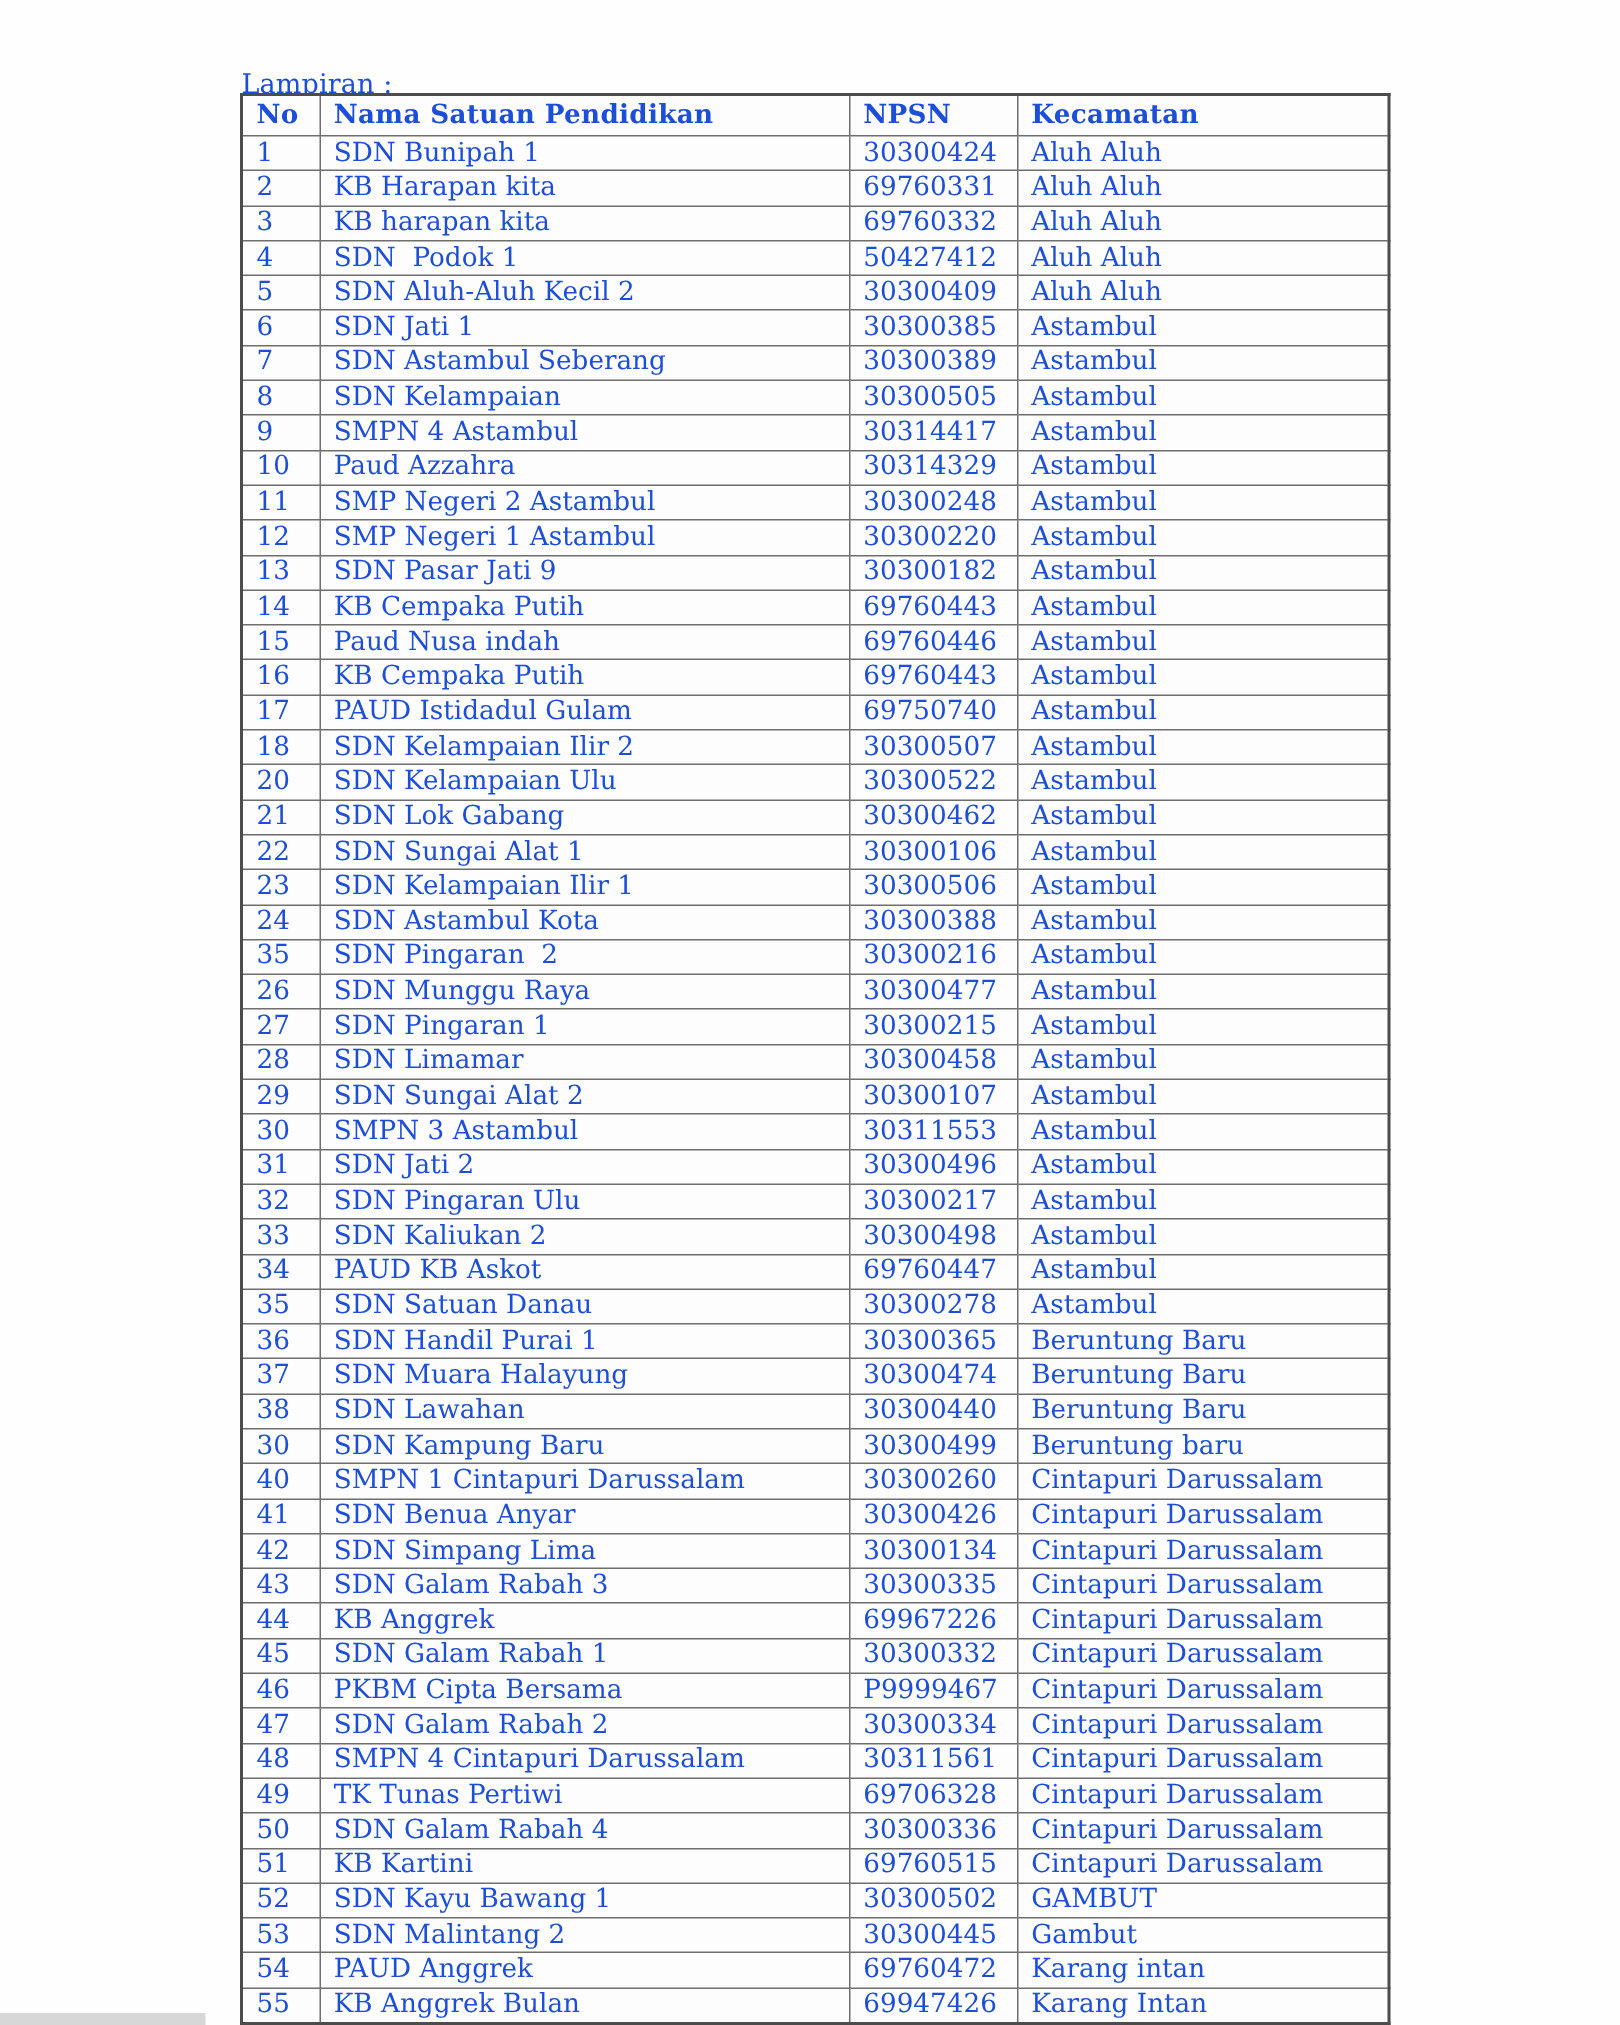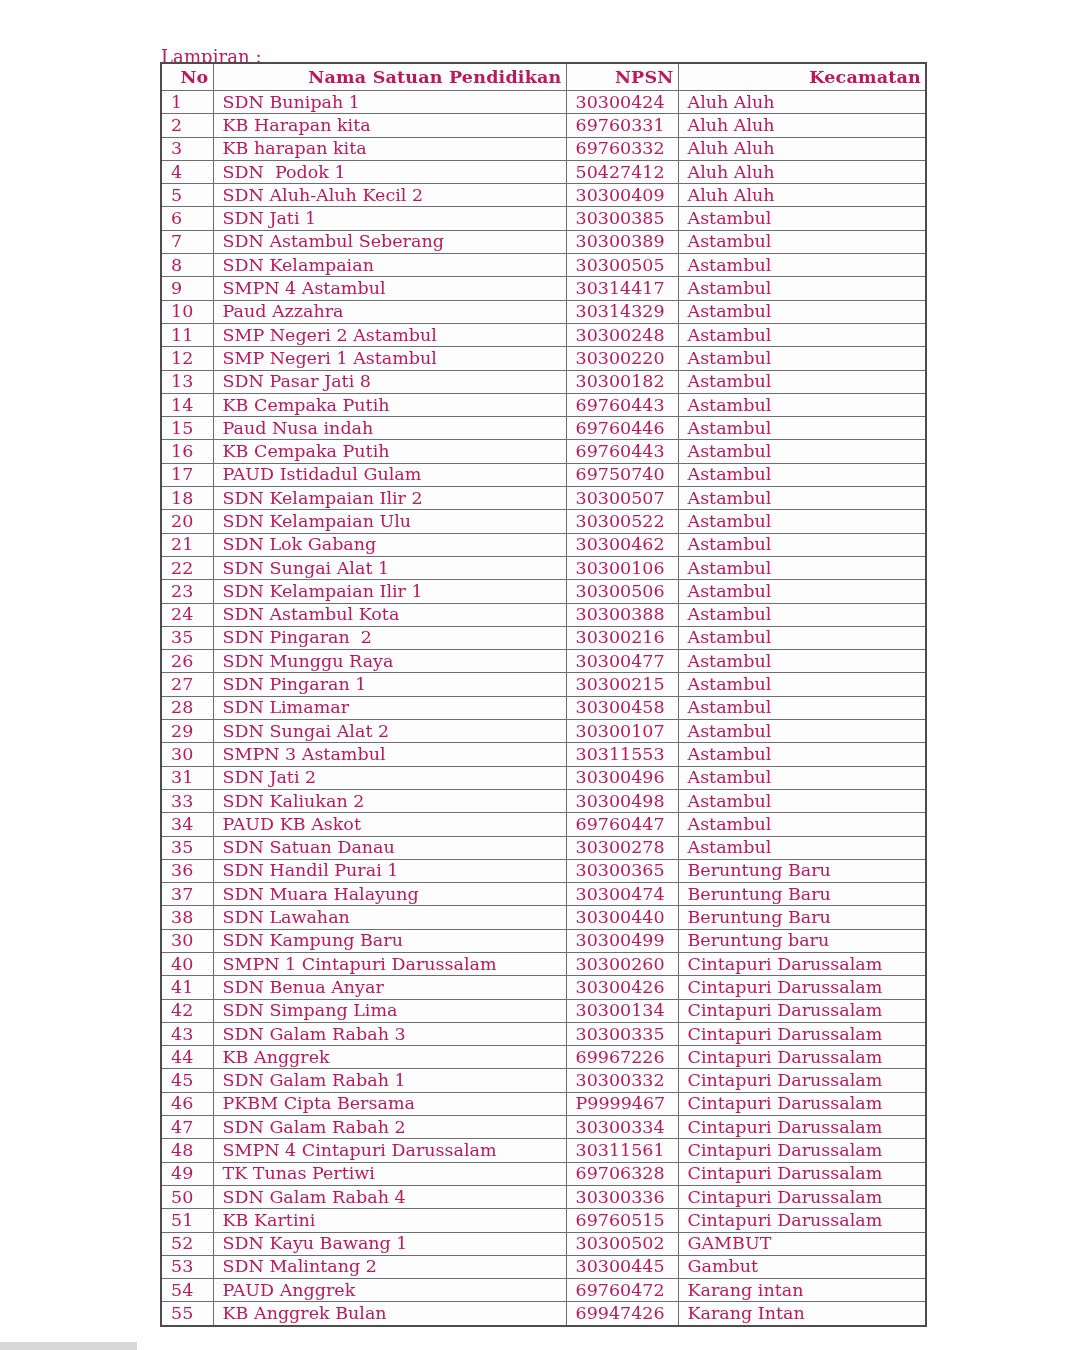--- a/index.html
+++ b/index.html
@@ -6,21 +6,21 @@
     margin: 0;
     padding: 0;
     background: #ffffff;
   }
   .page {
     position: relative;
     width: 1080px;
     height: 1350px;
     background: #fefefe;
     font-family: "DejaVu Serif", "Liberation Serif", serif;
-    color: #be185d;
+    color: #1d4ed8;
     overflow: hidden;
   }
   .doc-header {
     position: absolute;
     left: 161px;
     top: 1px;
     font-size: 18px;
     line-height: 22.5px;
     letter-spacing: 0.1px;
     white-space: pre;
@@ -39,21 +39,21 @@
   table.schools td {
     border: 1.4px solid #6e6e6e;
     font-size: 17.5px;
     overflow: hidden;
     white-space: pre;
     vertical-align: middle;
     padding: 0 4px 1px 9px;
   }
   table.schools th {
     font-weight: bold;
-    text-align: right;
+    text-align: left;
     height: 24px;
     padding-top: 1px;
     letter-spacing: 0.2px;
   }
   table.schools td {
     height: 21.3px;
     font-weight: normal;
   }
   col.c-no   { width: 52px; }
   col.c-name { width: 353px; }
@@ -163,21 +163,21 @@
           <td class="cell-kec">Astambul</td>
         </tr>
         <tr>
           <td class="cell-no">12</td>
           <td class="cell-name">SMP Negeri 1 Astambul</td>
           <td class="cell-npsn">30300220</td>
           <td class="cell-kec">Astambul</td>
         </tr>
         <tr>
           <td class="cell-no">13</td>
-          <td class="cell-name">SDN Pasar Jati 8</td>
+          <td class="cell-name">SDN Pasar Jati 9</td>
           <td class="cell-npsn">30300182</td>
           <td class="cell-kec">Astambul</td>
         </tr>
         <tr>
           <td class="cell-no">14</td>
           <td class="cell-name">KB Cempaka Putih</td>
           <td class="cell-npsn">69760443</td>
           <td class="cell-kec">Astambul</td>
         </tr>
         <tr>
@@ -267,20 +267,26 @@
         <tr>
           <td class="cell-no">30</td>
           <td class="cell-name">SMPN 3 Astambul</td>
           <td class="cell-npsn">30311553</td>
           <td class="cell-kec">Astambul</td>
         </tr>
         <tr>
           <td class="cell-no">31</td>
           <td class="cell-name">SDN Jati 2</td>
           <td class="cell-npsn">30300496</td>
+          <td class="cell-kec">Astambul</td>
+        </tr>
+        <tr>
+          <td class="cell-no">32</td>
+          <td class="cell-name">SDN Pingaran Ulu</td>
+          <td class="cell-npsn">30300217</td>
           <td class="cell-kec">Astambul</td>
         </tr>
         <tr>
           <td class="cell-no">33</td>
           <td class="cell-name">SDN Kaliukan 2</td>
           <td class="cell-npsn">30300498</td>
           <td class="cell-kec">Astambul</td>
         </tr>
         <tr>
           <td class="cell-no">34</td>

